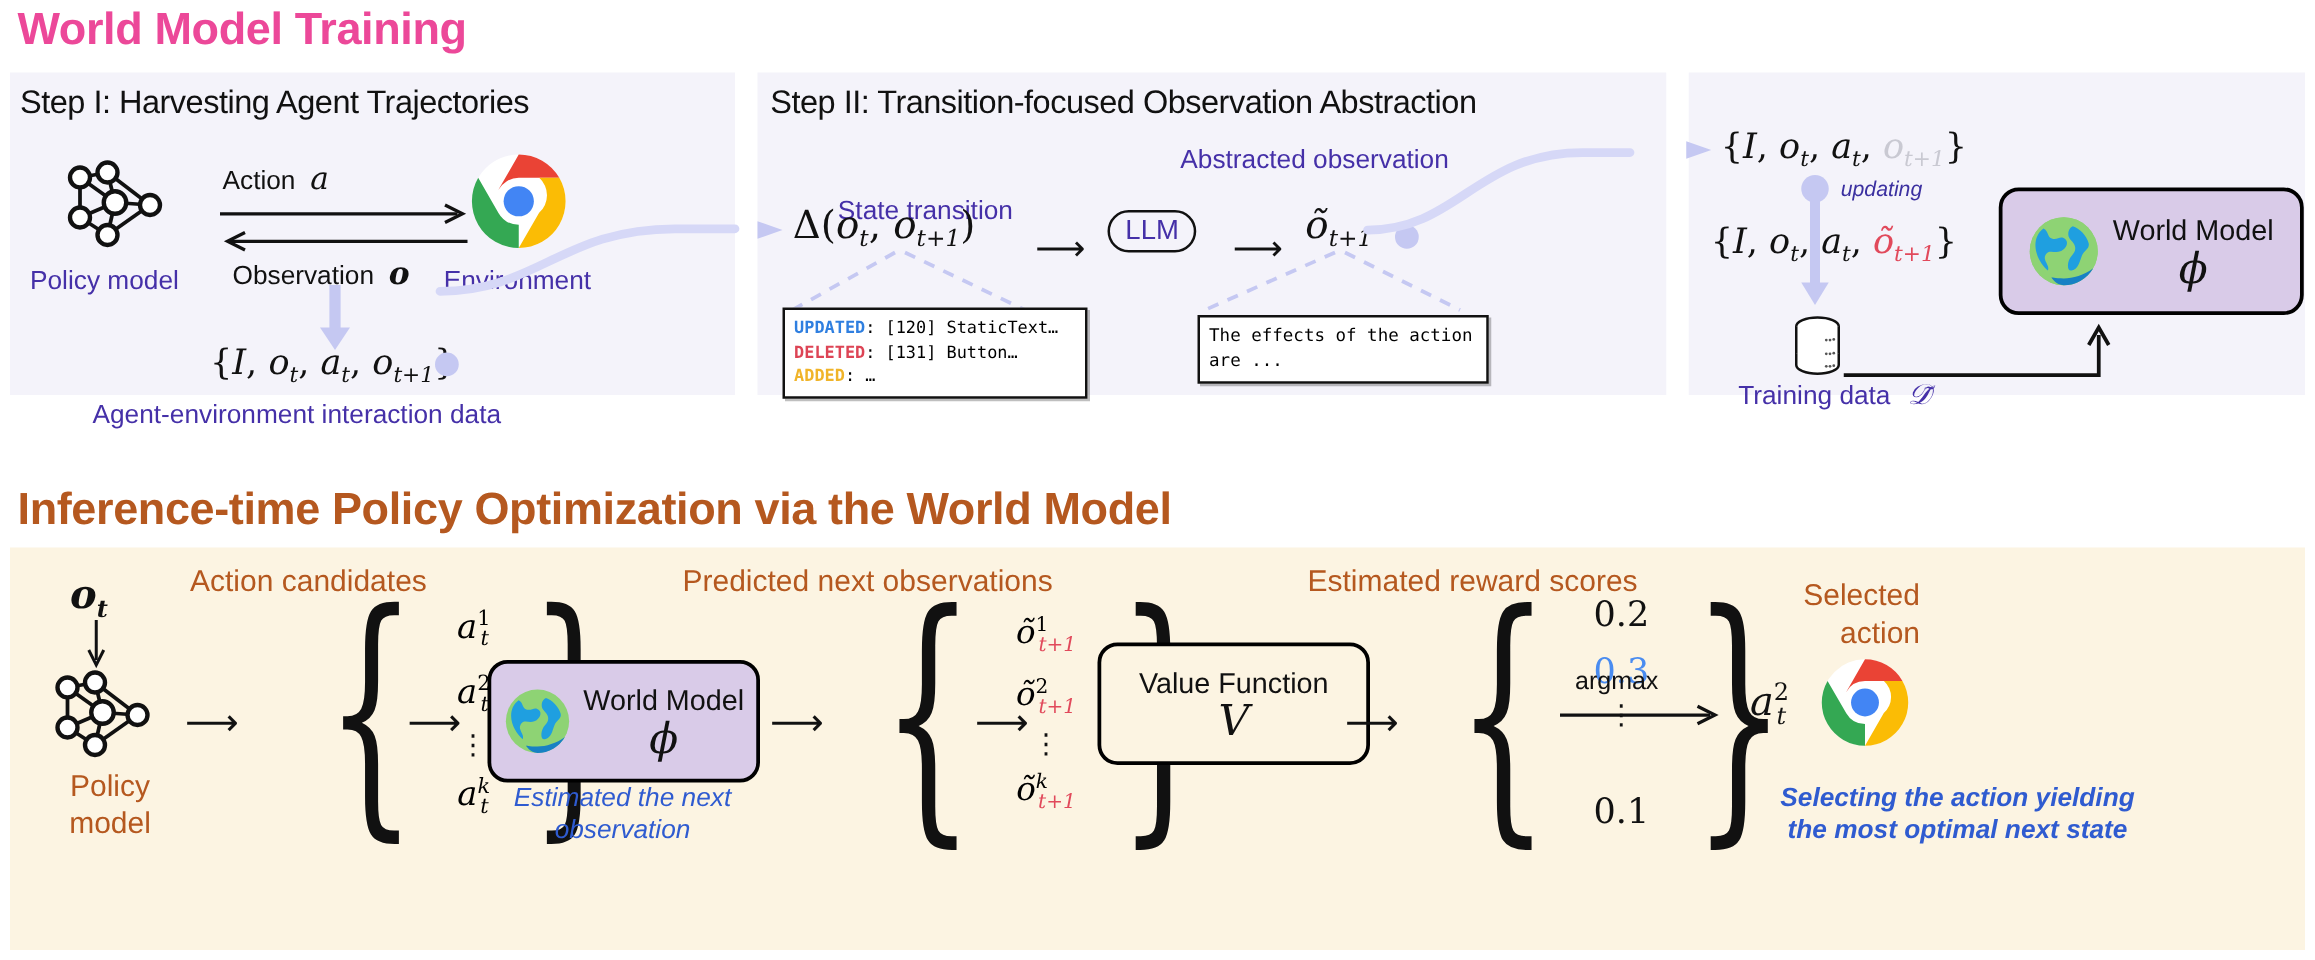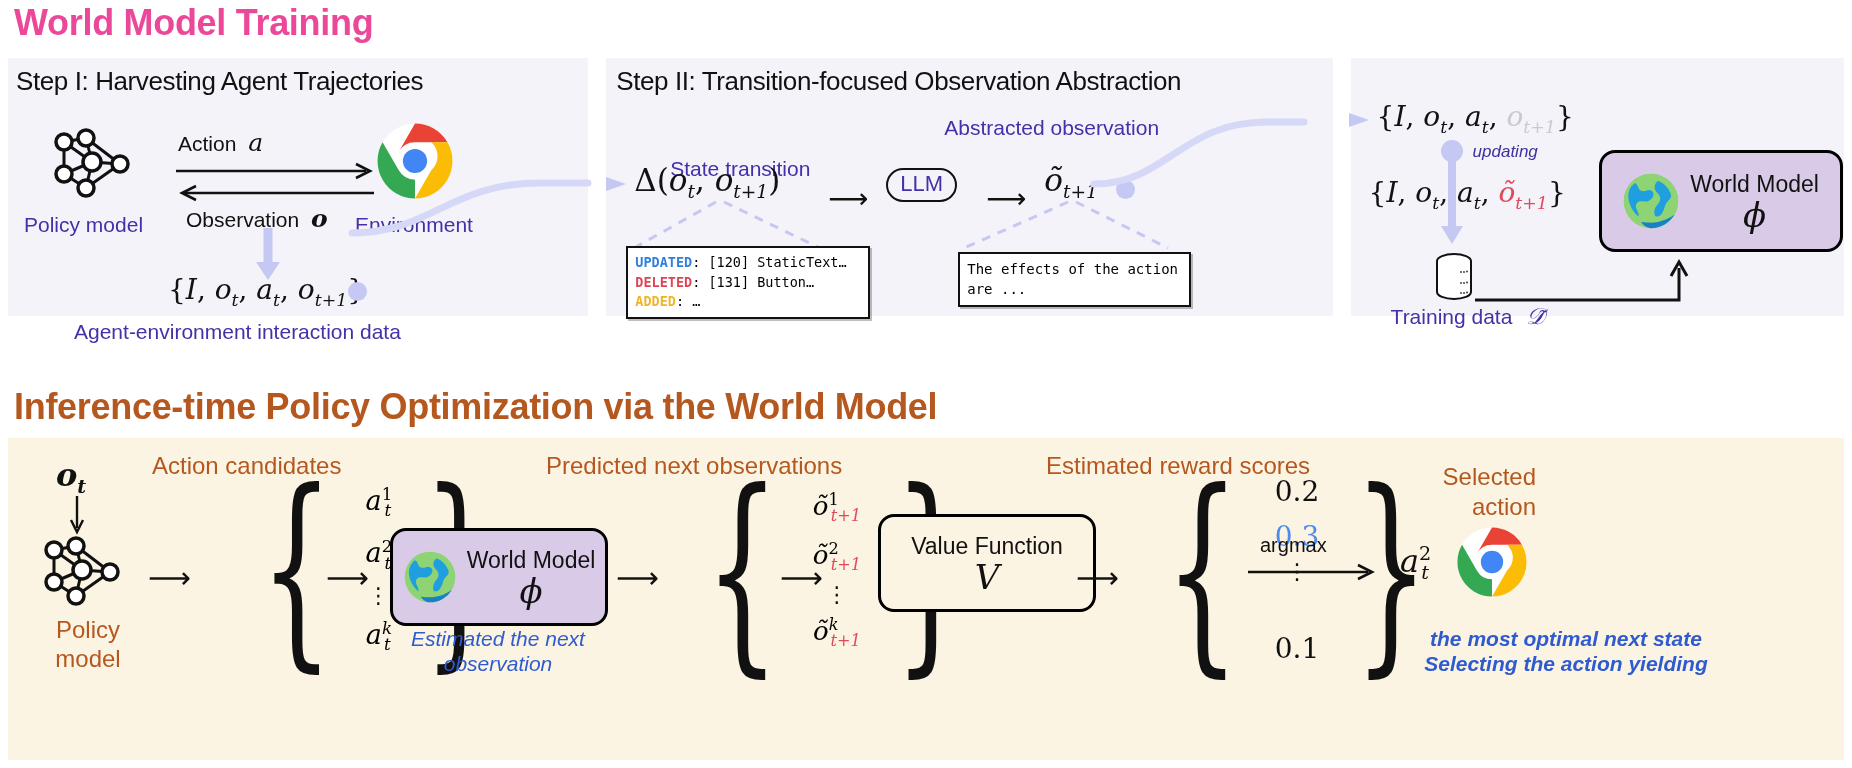--- a/index.html
+++ b/index.html
@@ -527,17 +527,17 @@
         <circle cx="50" cy="50" r="48" fill="#fff"></circle>
         <path d="M50 2 A48 48 0 0 1 91.6 26 L50 26 A24 24 0 0 0 29 38.5 Z" fill="#ea4335"></path>
         <path d="M91.6 26 A48 48 0 0 1 50 98 L70.9 61.8 A24 24 0 0 0 71 26 Z" fill="#fbbc05"></path>
         <path d="M50 98 A48 48 0 0 1 8.4 26 L29.2 62 A24 24 0 0 0 50 74 Z" fill="#34a853"></path>
         <circle cx="50" cy="50" r="21" fill="#fff"></circle>
         <circle cx="50" cy="50" r="15.5" fill="#4285f4"></circle>
       </svg>
     </div>
 
     <div class="abs italic-blue" style="left:1348px; top:188px; width:420px; text-align:center; font-weight:bold;">
+      <span style="display:block">Selecting the action yielding</span>
       <span style="display:block">the most optimal next state</span>
-      <span style="display:block">Selecting the action yielding</span>
     </div>
   </div>
 </div>
 
 </body></html>

